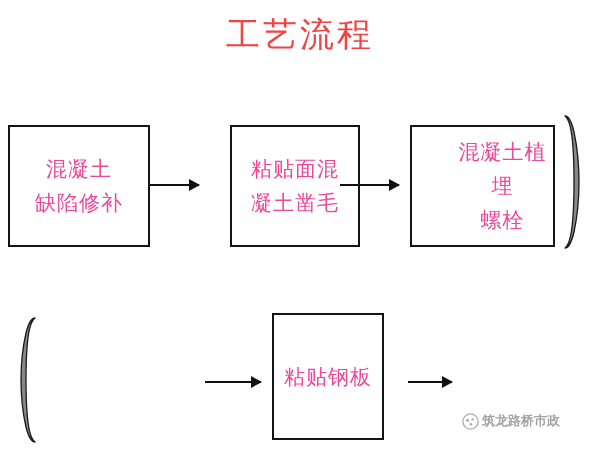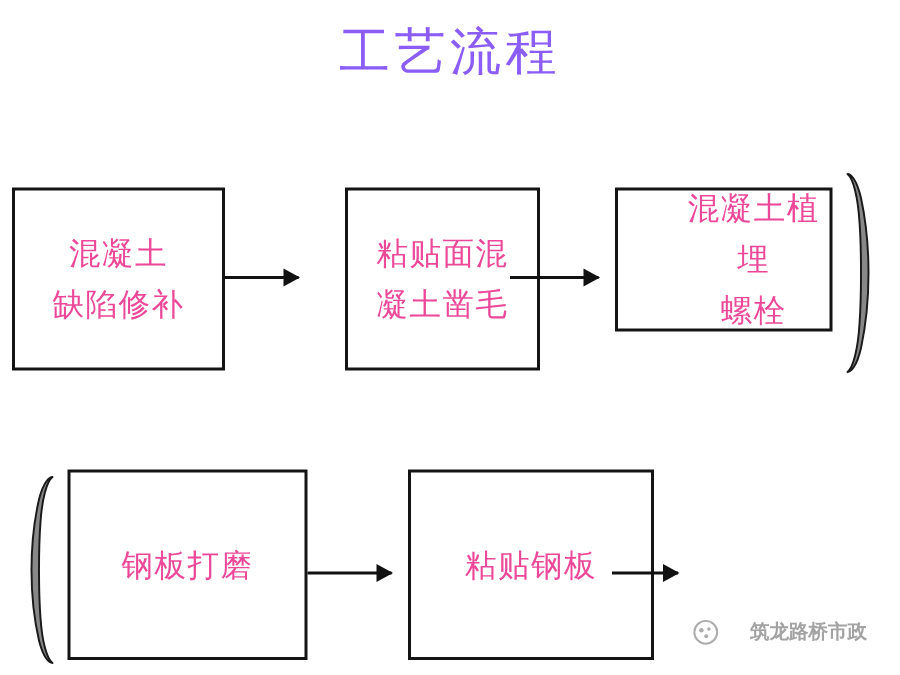--- a/index.html
+++ b/index.html
@@ -20,24 +20,24 @@
     background: #ffffff;
   }
 
   
   .title {
     position: absolute;
     left: 0;
     top: 12px;
     width: 600px;
     text-align: center;
-    font-family: Liberation Sans, sans-serif;
+    font-family: Liberation Serif, serif;
     font-size: 34px;
     letter-spacing: 3px;
-    color: #8b5cf6;
+    color: #ef4444;
     line-height: 46px;
     white-space: nowrap;
   }
 
   
   .node {
     position: absolute;
     box-sizing: border-box;
     border: 2px solid #141414;
     background: #ffffff;
@@ -51,24 +51,24 @@
     line-height: 34px;
     letter-spacing: 1px;
   }
   .node .label {
     display: block;
     padding: 0 4px;
   }
 
   .n1 { left: 8px;   top: 125px; width: 142px; height: 122px; }
   .n2 { left: 210px; top: 125px; width: 130px; height: 122px; margin-left: 20px; }
-  .n3 { left: 410px; top: 125px; width: 145px; height: 96px; padding-left: 40px; }
+  .n3 { left: 410px; top: 125px; width: 145px; height: 122px; padding-left: 40px; }
 
   .n4 { left: 45px;  top: 313px; width: 160px; height: 127px; }
-  .n5 { left: 272px; top: 313px; width: 164px; height: 127px; }
+  .n5 { left: 272px; top: 313px; width: 112px; height: 127px; }
   .n6 { left: 463px; top: 308px; width: 130px; height: 132px; }
 
   .n1 .label, .n2 .label, .n3 .label { white-space: pre-line; }
 
   
   .arrow {
     position: absolute;
     height: 2px;
     background: #111111;
   }
@@ -97,21 +97,21 @@
 
   
   .watermark {
     position: absolute;
     left: 462px;
     top: 408px;
     width: 136px;
     height: 26px;
     display: flex;
     align-items: center;
-    gap: 21px;
+    gap: 3px;
     opacity: 0.62;
   }
   .watermark .wm-logo {
     flex: 0 0 auto;
     width: 17px;
     height: 17px;
   }
   .watermark .wm-text {
     font-family: "DejaVu Sans", "Liberation Sans", sans-serif;
     font-size: 13px;
@@ -150,23 +150,20 @@
   <svg class="brace brace-right" viewBox="0 0 36 140">
     <path d="M7 4 C 9 4, 13 7, 16 20 C 19 34, 21 52, 21 70 C 21 88, 19 106, 16 120 C 13 133, 9 136, 7 136
              C 11 133, 14 120, 15 104 C 16 90, 16 78, 16 70 C 16 62, 16 50, 15 36 C 14 20, 11 7, 7 4 Z" fill="#888888" stroke="#1a1a1a" stroke-width="1.3" stroke-linejoin="round"></path>
   </svg>
 
   <svg class="brace brace-left" viewBox="0 0 36 132">
     <path d="M29 4 C 27 4, 23 7, 20 19 C 17 32, 15 49, 15 66 C 15 83, 17 100, 20 113 C 23 125, 27 128, 29 128
              C 25 125, 22 113, 21 98 C 20 85, 20 74, 20 66 C 20 58, 20 47, 21 34 C 22 19, 25 7, 29 4 Z" fill="#888888" stroke="#1a1a1a" stroke-width="1.3" stroke-linejoin="round"></path>
   </svg>
 
-  <div class="node n4">
-    <span class="label">钢板打磨</span>
-  </div>
 
   <div class="arrow a3"></div>
 
   <div class="node n5">
     <span class="label">粘贴钢板</span>
   </div>
 
   <div class="arrow a4"></div>
 
 

